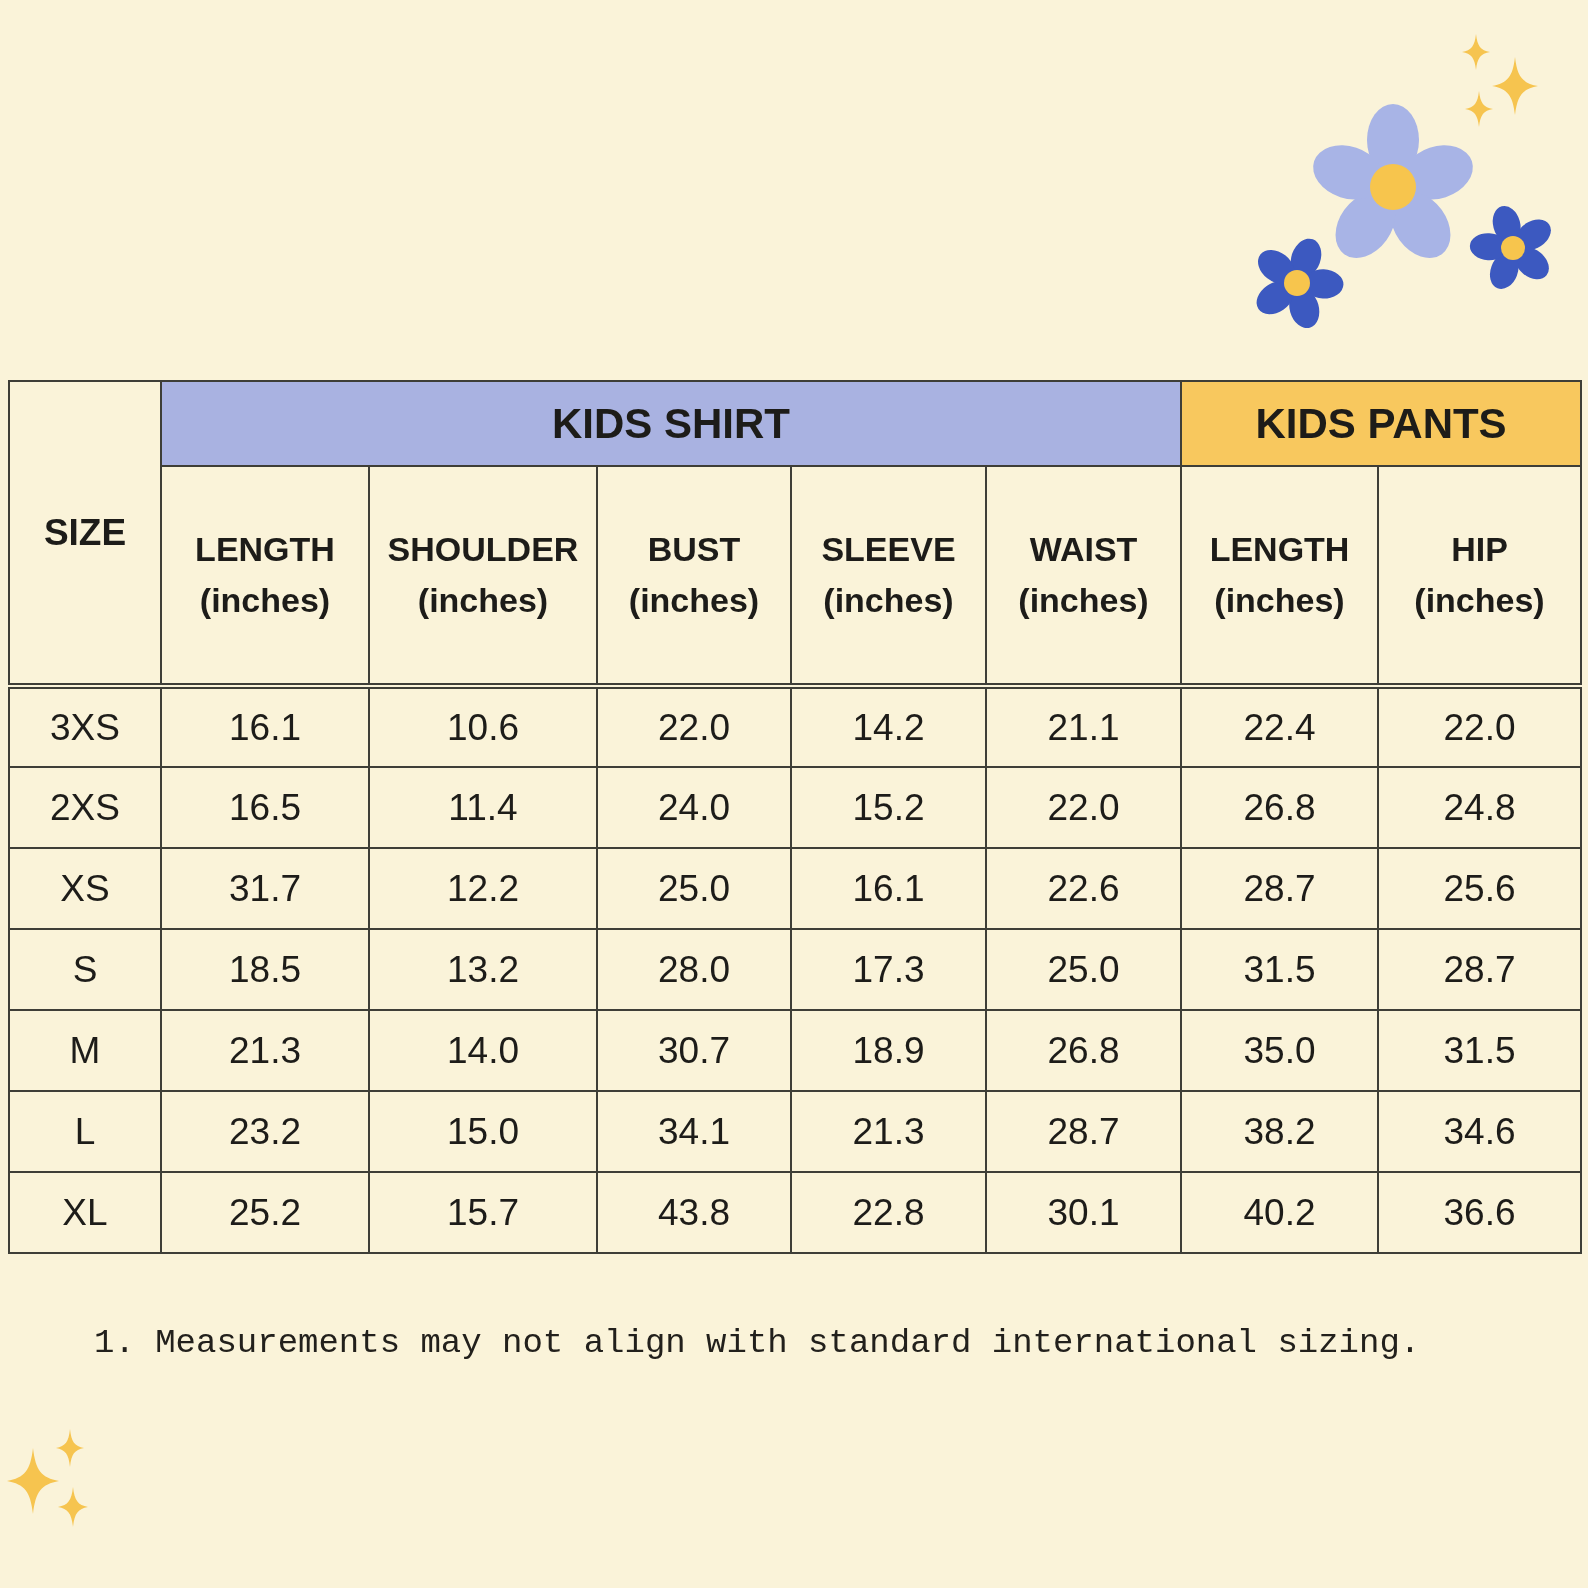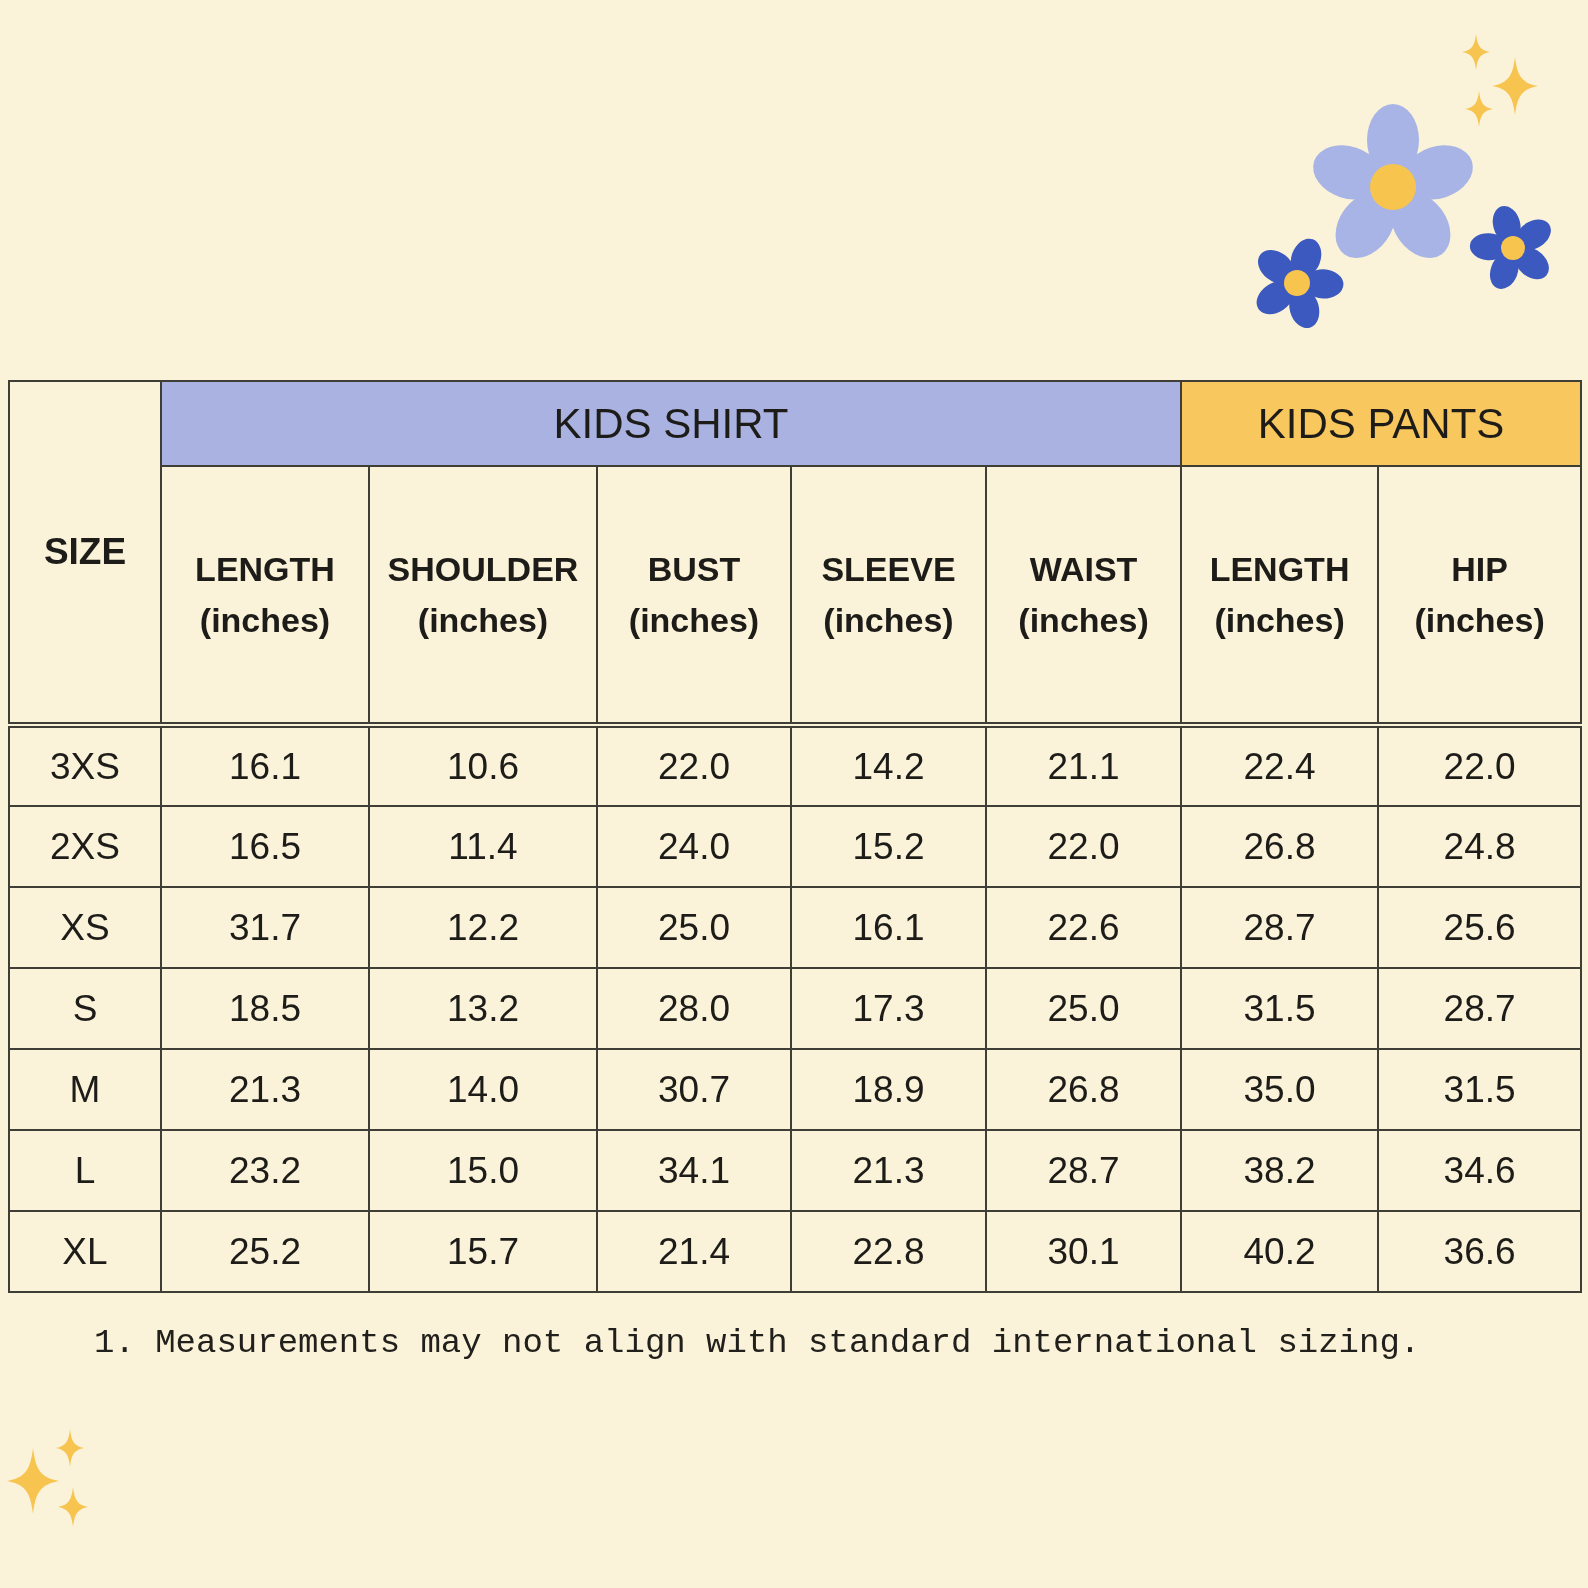--- a/index.html
+++ b/index.html
@@ -30,23 +30,23 @@
   }
   .chart td,.chart th{
     border:2px solid #3e3e37;
     text-align:center;
     vertical-align:middle;
     color:#1d1c19;
     padding:0;
   }
   .chart thead{border-bottom:6px double #3e3e37;}
   .chart thead tr.band-row{height:85px;}
-  .chart thead tr.head-row{height:259px;}
+  .chart thead tr.head-row{height:220px;}
   .chart tbody tr{height:81px;}
-  .band{font-size:42px;font-weight:400;margin-top:44px;}
+  .band{font-size:42px;font-weight:700;margin-top:44px;}
   .band.shirt{background:var(--band-shirt,#a9b2e1);}
   .band.pants{background:var(--band-pants,#f8c85e);}
   .size-head{font-size:37px;font-weight:700;}
   .col-head{font-size:34px;font-weight:700;line-height:1.5;}
   td.size-cell{font-size:37px;font-weight:400;}
   td.val{font-size:37px;font-weight:500;}
   .notes{
     position:absolute;left:94px;top:1310px;width:1462px;
     font-family:Liberation Mono, monospace;
     font-size:34px;line-height:66px;
@@ -201,21 +201,21 @@
           <td class="val">34.1</td>
           <td class="val">21.3</td>
           <td class="val">28.7</td>
           <td class="val">38.2</td>
           <td class="val">34.6</td>
         </tr>
         <tr>
           <td class="size-cell">XL</td>
           <td class="val">25.2</td>
           <td class="val">15.7</td>
-          <td class="val">21.4</td>
+          <td class="val">43.8</td>
           <td class="val">22.8</td>
           <td class="val">30.1</td>
           <td class="val">40.2</td>
           <td class="val">36.6</td>
         </tr>
       </tbody>
   </table>
 
   <div class="notes" id="notesList">
       <div class="note">1. Measurements may not align with standard international sizing.</div>

